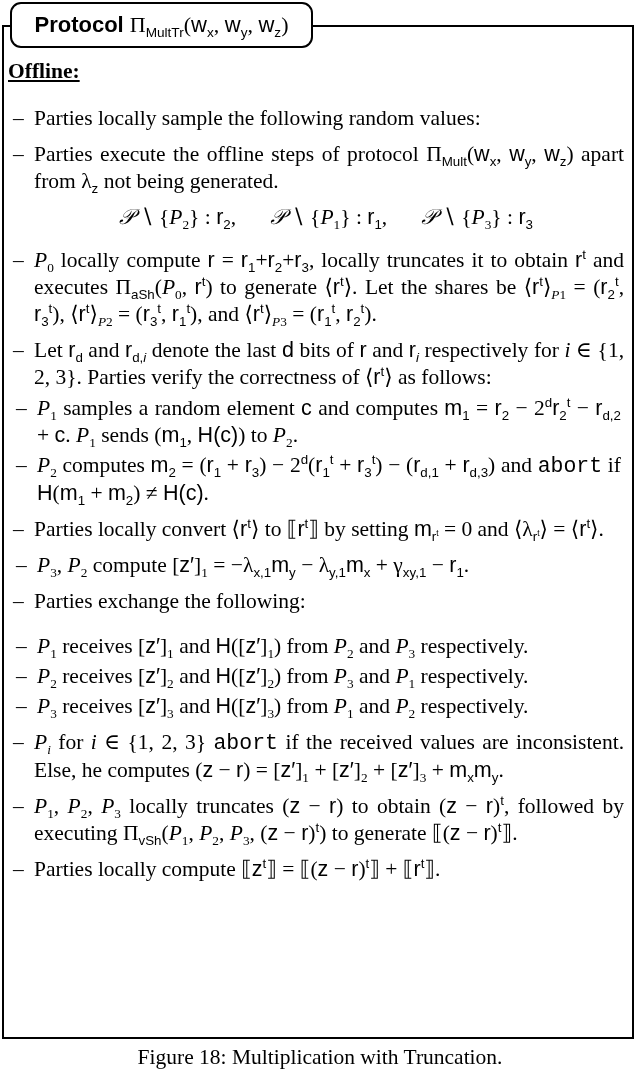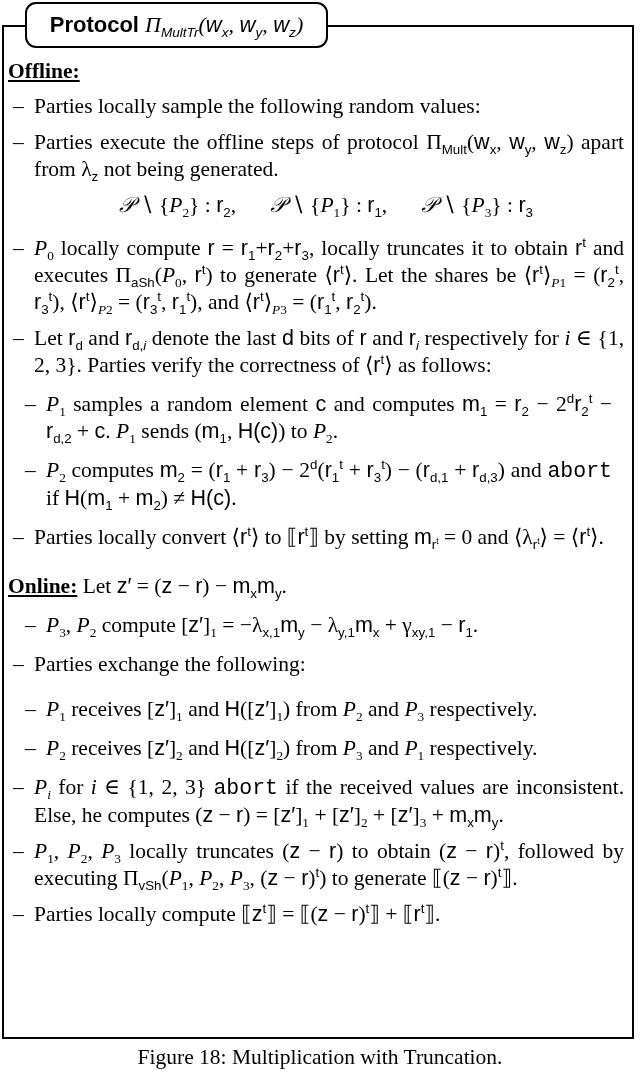--- a/index.html
+++ b/index.html
@@ -6,44 +6,44 @@
   body {
     width:640px; height:1074px; position:relative; overflow:hidden;
     font-family:"Liberation Serif", "DejaVu Serif", serif;
     color:#000;
   }
   .frame {
     position:absolute; left:2px; top:25px; width:632px; height:1014px;
     border:2.5px solid #000; box-sizing:border-box;
   }
   .title-pill {
-    position:absolute; left:25px; top:2px; height:46px; width:303px;
+    position:absolute; left:10px; top:2px; height:46px; width:303px;
     border:2.5px solid #000; border-radius:11px; background:#fff;
     box-sizing:border-box; display:flex; align-items:center; justify-content:center;
     font-size:22px; white-space:nowrap;
   }
   .title-pill .kw { font-family:"Liberation Sans", "DejaVu Sans", sans-serif; font-weight:bold; margin-right:6px; }
-  .title-pill .pi { font-family:"Liberation Serif", serif;font-style:italic; }
+  .title-pill .pi { font-family:"Liberation Serif", serif; }
   .sf { font-family:"Liberation Sans", "DejaVu Sans", sans-serif; }
   .tt { font-family:"Liberation Mono", "DejaVu Sans Mono", monospace; }
   .it { font-style:italic; }
   sub, sup { font-size:62%; line-height:0; }
   sub.sf, sup.sf { font-family:"Liberation Sans", sans-serif; }
 
   .content {
     position:absolute; left:8px; top:58px; width:616px;
     font-size:21.5px; line-height:27px;
   }
   .section-head {
     font-weight:bold; text-decoration:underline; font-size:21.5px;
-    margin:0 0 8px 0;
+    margin:0 0 20px 0;
   }
   .item { position:relative; padding-left:26px; margin:0 0 9px 0; text-align:justify; }
   .item::before { content:"–"; position:absolute; left:5px; top:0; }
-  .subitem { position:relative; padding-left:26px; margin:12px; text-align:justify; }
+  .subitem { position:relative; padding-left:26px; margin:3px; text-align:justify; }
   .subitem::before { content:"–"; position:absolute; left:5px; top:0; }
   .subgroup { margin:0 0 9px 0; }
   .center-eq { text-align:center; margin:4px 0 16px 0; padding-left:20px; }
   .center-eq span.gap { display:inline-block; width:34px; }
   .online-head { margin:22px 0 10px 0; }
   .online-head .lbl { font-weight:bold; text-decoration:underline; }
 
   .caption {
     position:absolute; left:0; top:1043px; width:640px; text-align:center;
     font-size:21.5px; line-height:28px;
@@ -75,30 +75,30 @@
 
   <div class="item" style="margin-bottom:4px">Let <span class="sf">r<sub>d</sub></span> and <span class="sf">r<sub>d,<span class="it">i</span></sub></span> denote the last <span class="sf">d</span> bits of <span class="sf">r</span> and <span class="sf">r<sub class="it">i</sub></span> respectively for <span class="it">i</span> ∈ {1, 2, 3}. Parties verify the correctness of ⟨<span class="sf">r<sup>t</sup></span>⟩ as follows:</div>
 
   <div class="subgroup">
     <div class="subitem"><span class="it">P</span><sub>1</sub> samples a random element <span class="sf">c</span> and computes <span class="sf">m<sub>1</sub></span> = <span class="sf">r<sub>2</sub></span> − 2<sup class="sf">d</sup><span class="sf">r<sub>2</sub><sup>t</sup></span> − <span class="sf">r<sub>d,2</sub></span> + <span class="sf">c</span>. <span class="it">P</span><sub>1</sub> sends (<span class="sf">m<sub>1</sub></span>, <span class="sf">H(c)</span>) to <span class="it">P</span><sub>2</sub>.</div>
     <div class="subitem"><span class="it">P</span><sub>2</sub> computes <span class="sf">m<sub>2</sub></span> = (<span class="sf">r<sub>1</sub></span> + <span class="sf">r<sub>3</sub></span>) − 2<sup class="sf">d</sup>(<span class="sf">r<sub>1</sub><sup>t</sup></span> + <span class="sf">r<sub>3</sub><sup>t</sup></span>) − (<span class="sf">r<sub>d,1</sub></span> + <span class="sf">r<sub>d,3</sub></span>) and <span class="tt">abort</span> if <span class="sf">H</span>(<span class="sf">m<sub>1</sub></span> + <span class="sf">m<sub>2</sub></span>) ≠ <span class="sf">H(c)</span>.</div>
   </div>
 
   <div class="item">Parties locally convert ⟨<span class="sf">r<sup>t</sup></span>⟩ to ⟦<span class="sf">r<sup>t</sup></span>⟧ by setting <span class="sf">m<sub>r<sup>t</sup></sub></span> = 0 and ⟨λ<sub class="sf">r<sup>t</sup></sub>⟩ = ⟨<span class="sf">r<sup>t</sup></span>⟩.</div>
 
-  <div class="online-head"><span class="lbl">Online:</span> Let <span class="sf">z′</span> = (<span class="sf">z</span> − <span class="sf">r</span>) − <span class="sf">m<sub>x</sub>m<sub>y</sub></span>.</div>
 
   <div class="subgroup">
     <div class="subitem"><span class="it">P</span><sub>3</sub>, <span class="it">P</span><sub>2</sub> compute [<span class="sf">z′</span>]<sub>1</sub> = −λ<sub class="sf">x,1</sub><span class="sf">m<sub>y</sub></span> − λ<sub class="sf">y,1</sub><span class="sf">m<sub>x</sub></span> + γ<sub class="sf">xy,1</sub> − <span class="sf">r<sub>1</sub></span>.</div>
   </div>
 
   <div class="item" style="margin-bottom:18px">Parties exchange the following:</div>
   <div class="subgroup">
     <div class="subitem"><span class="it">P</span><sub>1</sub> receives [<span class="sf">z′</span>]<sub>1</sub> and <span class="sf">H</span>([<span class="sf">z′</span>]<sub>1</sub>) from <span class="it">P</span><sub>2</sub> and <span class="it">P</span><sub>3</sub> respectively.</div>
     <div class="subitem"><span class="it">P</span><sub>2</sub> receives [<span class="sf">z′</span>]<sub>2</sub> and <span class="sf">H</span>([<span class="sf">z′</span>]<sub>2</sub>) from <span class="it">P</span><sub>3</sub> and <span class="it">P</span><sub>1</sub> respectively.</div>
+    <div class="subitem"><span class="it">P</span><sub>3</sub> receives [<span class="sf">z′</span>]<sub>3</sub> and <span class="sf">H</span>([<span class="sf">z′</span>]<sub>3</sub>) from <span class="it">P</span><sub>1</sub> and <span class="it">P</span><sub>2</sub> respectively.</div>
   </div>
 
   <div class="item"><span class="it">P<sub>i</sub></span> for <span class="it">i</span> ∈ {1, 2, 3} <span class="tt">abort</span> if the received values are inconsistent. Else, he computes (<span class="sf">z</span> − <span class="sf">r</span>) = [<span class="sf">z′</span>]<sub>1</sub> + [<span class="sf">z′</span>]<sub>2</sub> + [<span class="sf">z′</span>]<sub>3</sub> + <span class="sf">m<sub>x</sub>m<sub>y</sub></span>.</div>
 
   <div class="item"><span class="it">P</span><sub>1</sub>, <span class="it">P</span><sub>2</sub>, <span class="it">P</span><sub>3</sub> locally truncates (<span class="sf">z</span> − <span class="sf">r</span>) to obtain (<span class="sf">z</span> − <span class="sf">r</span>)<sup class="sf">t</sup>, followed by executing Π<sub class="sf">vSh</sub>(<span class="it">P</span><sub>1</sub>, <span class="it">P</span><sub>2</sub>, <span class="it">P</span><sub>3</sub>, (<span class="sf">z</span> − <span class="sf">r</span>)<sup class="sf">t</sup>) to generate ⟦(<span class="sf">z</span> − <span class="sf">r</span>)<sup class="sf">t</sup>⟧.</div>
 
   <div class="item">Parties locally compute ⟦<span class="sf">z<sup>t</sup></span>⟧ = ⟦(<span class="sf">z</span> − <span class="sf">r</span>)<sup class="sf">t</sup>⟧ + ⟦<span class="sf">r<sup>t</sup></span>⟧.</div>
 </div>
 
 <div class="caption">Figure 18: Multiplication with Truncation.</div>

